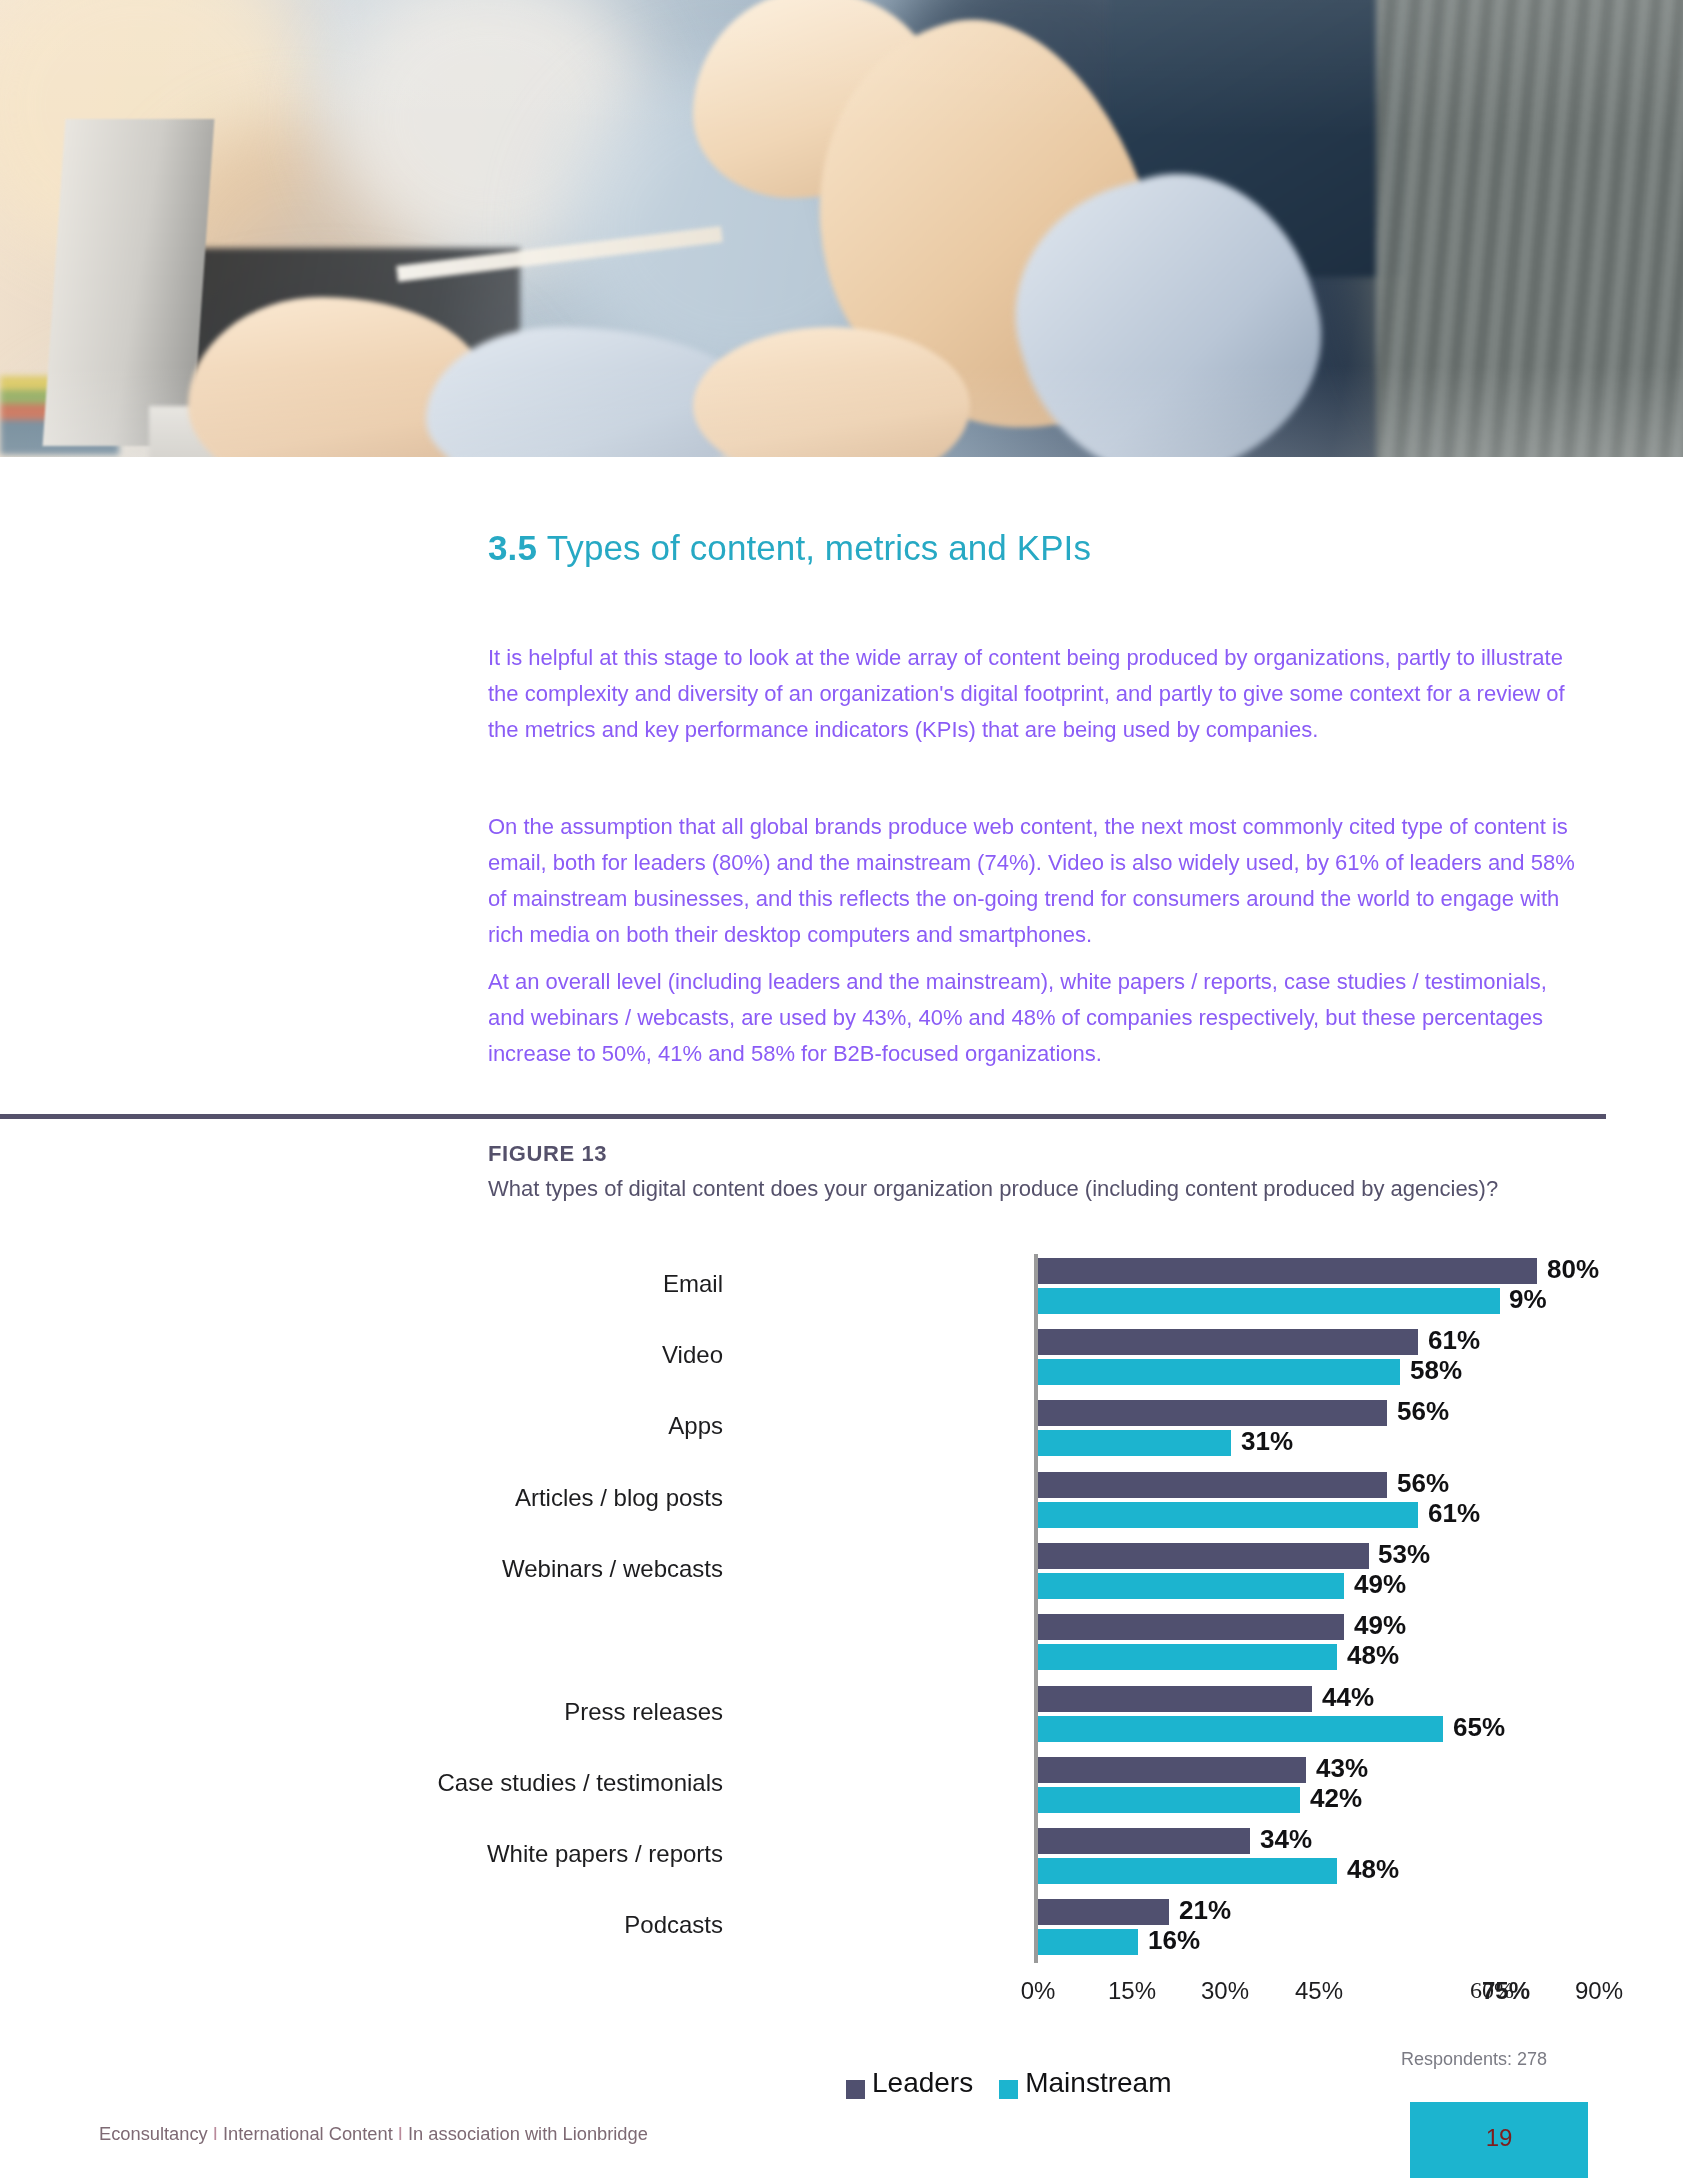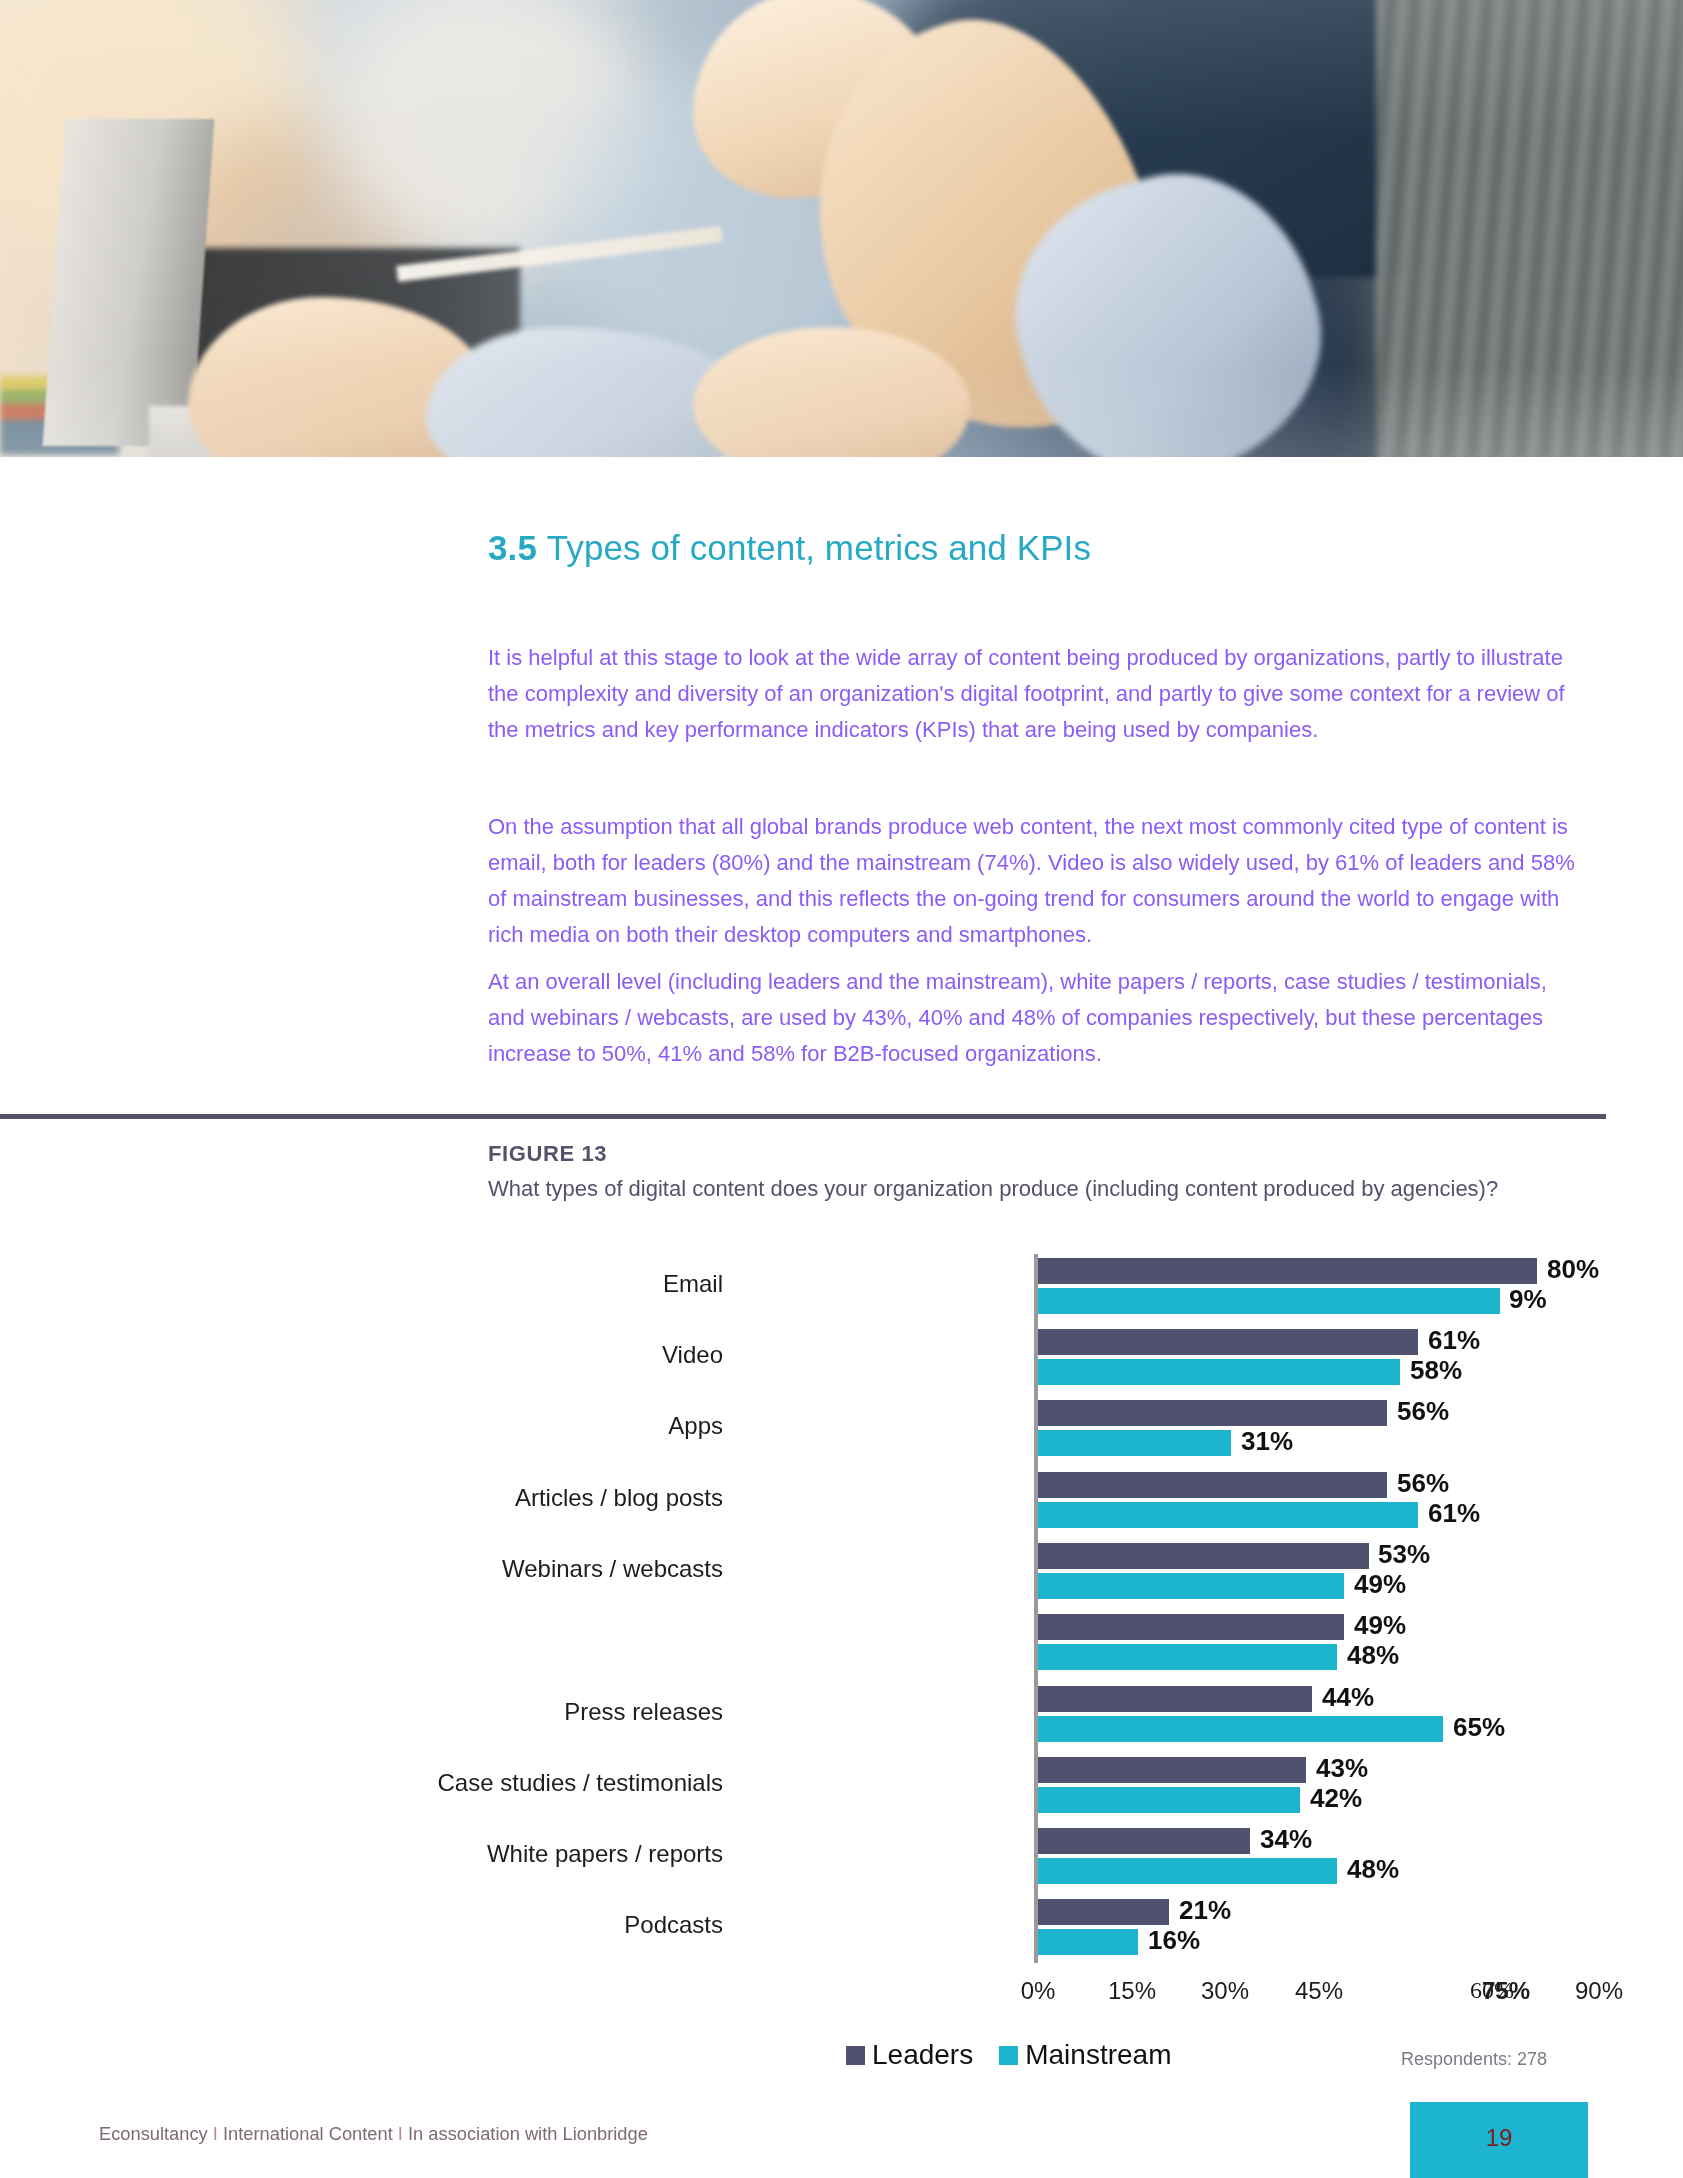--- a/index.html
+++ b/index.html
@@ -177,21 +177,21 @@
     transform:translateX(-50%);white-space:nowrap;
   }
 
   
   .legend{
     position:absolute;left:0;top:2039px;width:1683px;height:40px;
   }
   .legend-inner{
     position:absolute;left:846px;top:0;display:flex;align-items:center;gap:26px;
   }
-  .legend-item{display:flex;align-items:center;gap:7px;}
+  .legend-item{display:flex;align-items:flex-end;gap:7px;margin-top:28px;}
   .swatch{width:19px;height:19px;display:inline-block;}
   .sw-leaders{background:#50506f;}
   .sw-mainstream{background:#1cb4cf;}
   .legend-text{font-size:28px;color:#111113;font-weight:400;}
   .respondents{
     position:absolute;left:1401px;top:10px;
     font-size:18px;color:#7b7b84;font-weight:400;white-space:nowrap;
   }
 
   

